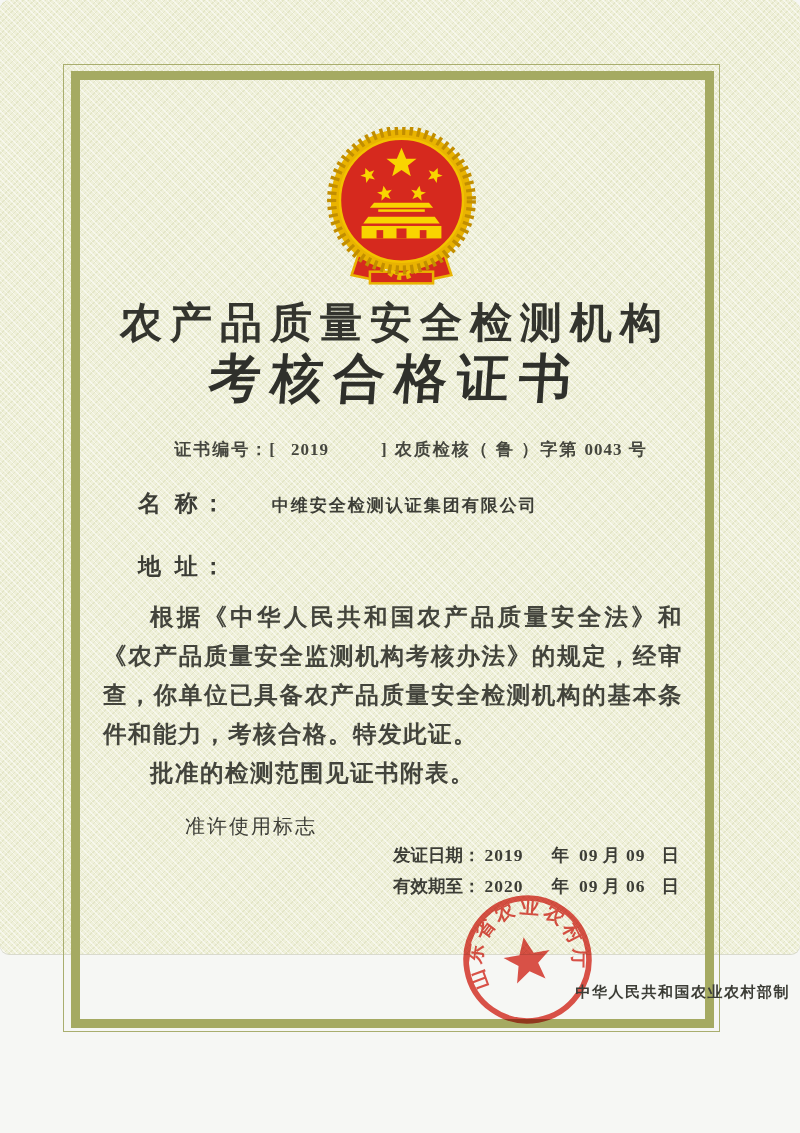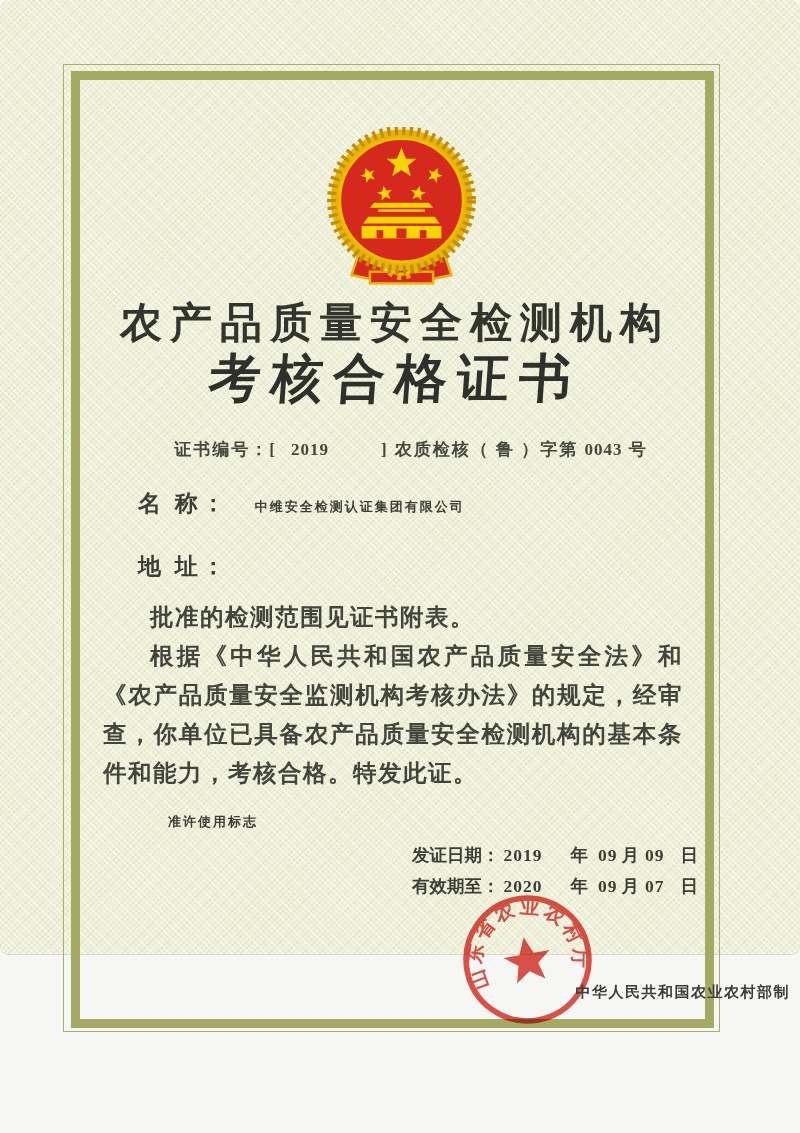--- a/index.html
+++ b/index.html
@@ -47,41 +47,41 @@
   
   .certno{
     position:absolute;left:16px;top:438px;width:790px;text-align:center;
     font-size:17px;font-weight:700;color:#45463e;letter-spacing:2px;
   }
   .certno .gapL{margin:0 26px 0 14px;}
   .certno .gapR{margin:0 6px 0 26px;}
   .certno .num{letter-spacing:1px;}
   
   .fieldrow{position:absolute;left:138px;width:560px;display:flex;align-items:baseline;color:#3c3d36;}
-  .row-name{top:488px;}
+  .row-name{top:488px;gap:31px;}
   .row-addr{top:551px;align-items:flex-end;}
   .fieldrow .flabel{font-size:23px;font-weight:900;letter-spacing:4px;white-space:nowrap;}
-  .fieldrow .fvalue{font-size:13px;font-weight:600;letter-spacing:2px;margin-left:26px;white-space:nowrap;}
+  .fieldrow .fvalue{font-size:17px;font-weight:600;letter-spacing:2px;margin-left:12px;white-space:nowrap;}
   
   .bodytext{
     position:absolute;left:103px;top:598px;width:580px;color:#43443c;
     font-size:23.5px;font-weight:700;line-height:39px;letter-spacing:1.5px;
     text-align:justify;
   }
   .bodytext p{margin:0;text-indent:2em;}
   
   .marklabel{
-    position:absolute;left:168px;top:813px;
-    font-size:13px;font-weight:700;letter-spacing:2px;color:#3c3d36;
+    position:absolute;left:185px;top:813px;
+    font-size:20px;font-weight:400;letter-spacing:2px;color:#3c3d36;
   }
   .catl{position:absolute;left:155px;top:842px;width:180px;height:86px;}
   
   .dates{position:absolute;left:393px;top:843px;width:300px;color:#3c3d36;
     font-size:17.5px;font-weight:800;}
-  .dates .dline{height:31px;white-space:nowrap;margin-left:19px;}
+  .dates .dline{height:31px;white-space:nowrap;}
   .dates .num{font-weight:600;letter-spacing:1px;}
   .dates .yr{margin:0 28px 0 4px;}
   .dates .mo{margin:0 4px 0 10px;}
   .dates .dy{margin:0 4px 0 6px;}
   .dates .du{margin-left:12px;}
   .dates .authority{margin-left:72px;letter-spacing:3px;}
   
   .seal{
     position:absolute;left:461px;top:893px;width:133px;height:133px;
     transform:rotate(-10deg);opacity:.9;mix-blend-mode:multiply;
@@ -155,33 +155,33 @@
   <div class="fieldrow row-name">
     <span class="flabel">名 称：</span>
     <span class="fvalue">中维安全检测认证集团有限公司</span>
   </div>
 
   <div class="fieldrow row-addr">
     <span class="flabel">地 址：</span>
   </div>
 
   <div class="bodytext">
+    <p>根据《中华人民共和国农产品质量安全法》和《农产品质量安全监测机构考核办法》的规定，经审查，你单位已具备农产品质量安全检测机构的基本条件和能力，考核合格。特发此证。</p>
     <p>批准的检测范围见证书附表。</p>
-    <p>根据《中华人民共和国农产品质量安全法》和《农产品质量安全监测机构考核办法》的规定，经审查，你单位已具备农产品质量安全检测机构的基本条件和能力，考核合格。特发此证。</p>
   </div>
 
   <div class="marklabel">准许使用标志</div>
 
 
   <div class="dates">
     <div class="dline">
       <span>发证日期：</span><span class="num yr">2019</span><span>年</span><span class="num mo">09</span><span>月</span><span class="num dy">09</span><span class="du">日</span>
     </div>
     <div class="dline">
-      <span>有效期至：</span><span class="num yr">2020</span><span>年</span><span class="num mo">09</span><span>月</span><span class="num dy">07</span><span class="du">日</span>
+      <span>有效期至：</span><span class="num yr">2020</span><span>年</span><span class="num mo">09</span><span>月</span><span class="num dy">06</span><span class="du">日</span>
     </div>
   </div>
 
   <div class="seal">
     <svg viewBox="0 0 130 130" width="133" height="133">
       <defs>
         <path id="sealArc" d="M24.2,84 A45,45 0 1,1 105.8,84" fill="none"></path>
         <path id="sealStar" d="M0,-10 L2.94,-3.09 L9.51,-3.09 L4.05,1.18 L5.88,8.09 L0,4 L-5.88,8.09 L-4.05,1.18 L-9.51,-3.09 L-2.94,-3.09 Z"></path>
       </defs>
       <circle cx="65" cy="65" r="60" fill="none" stroke="#dd4036" stroke-width="5.5"></circle>

